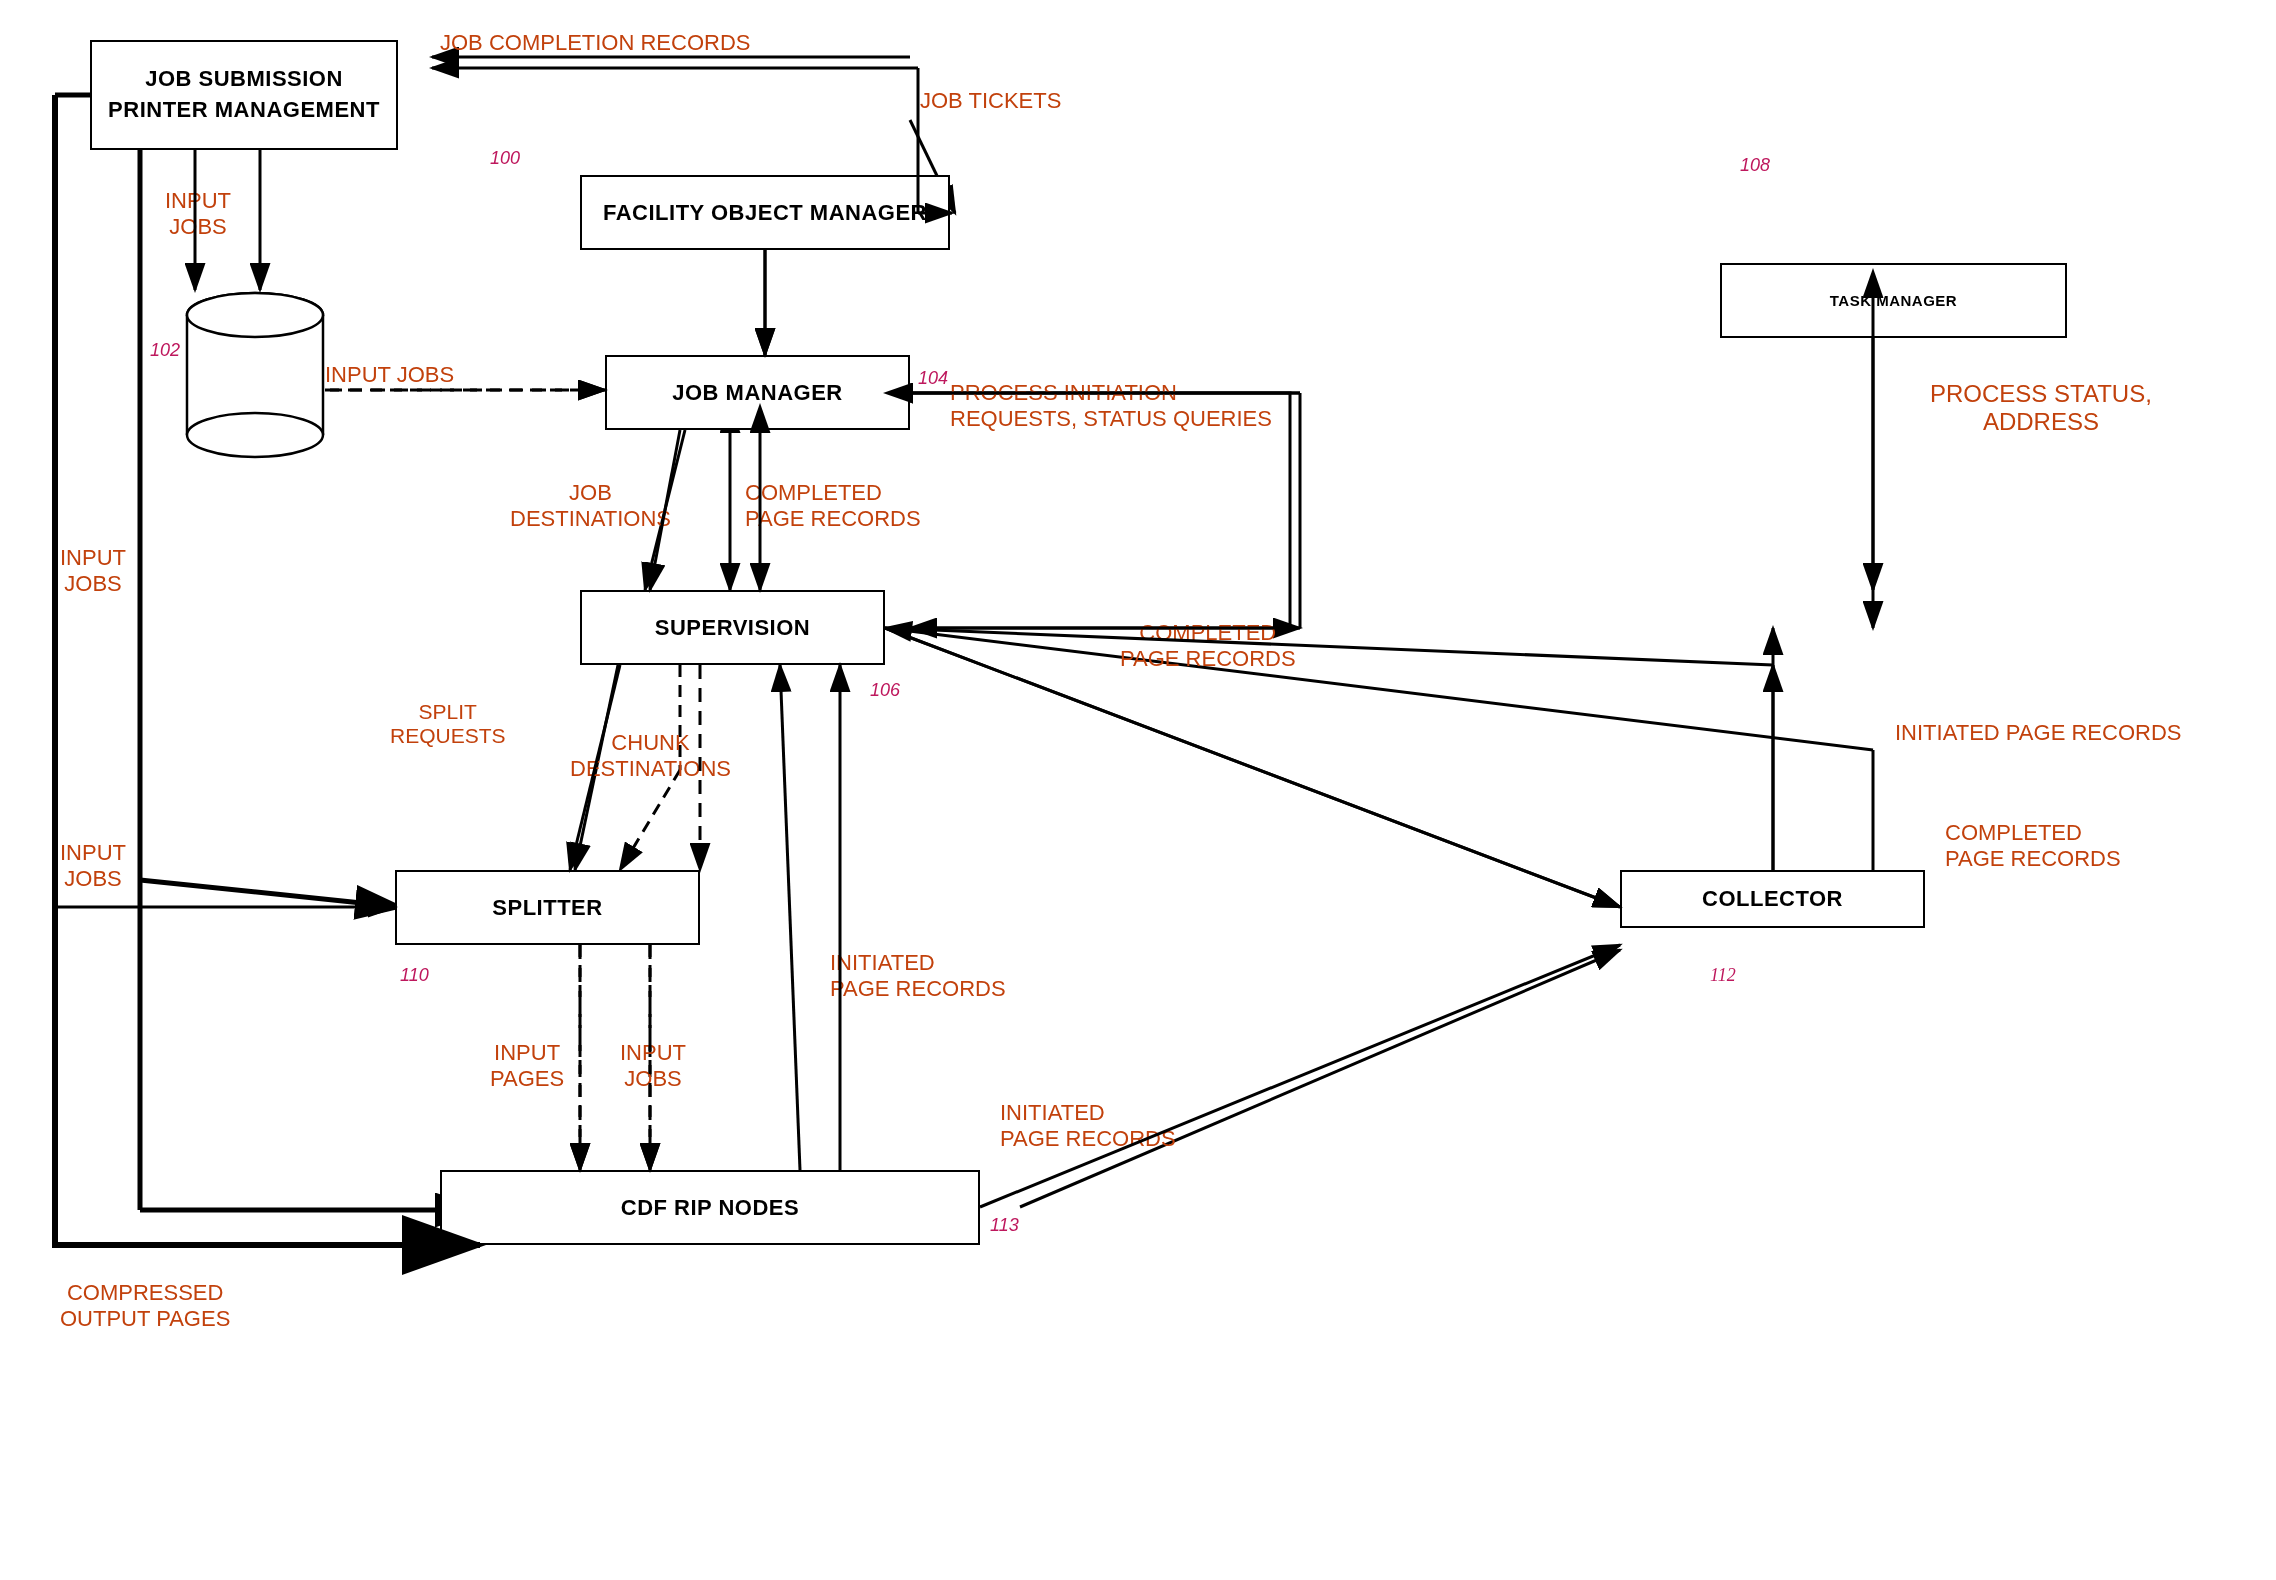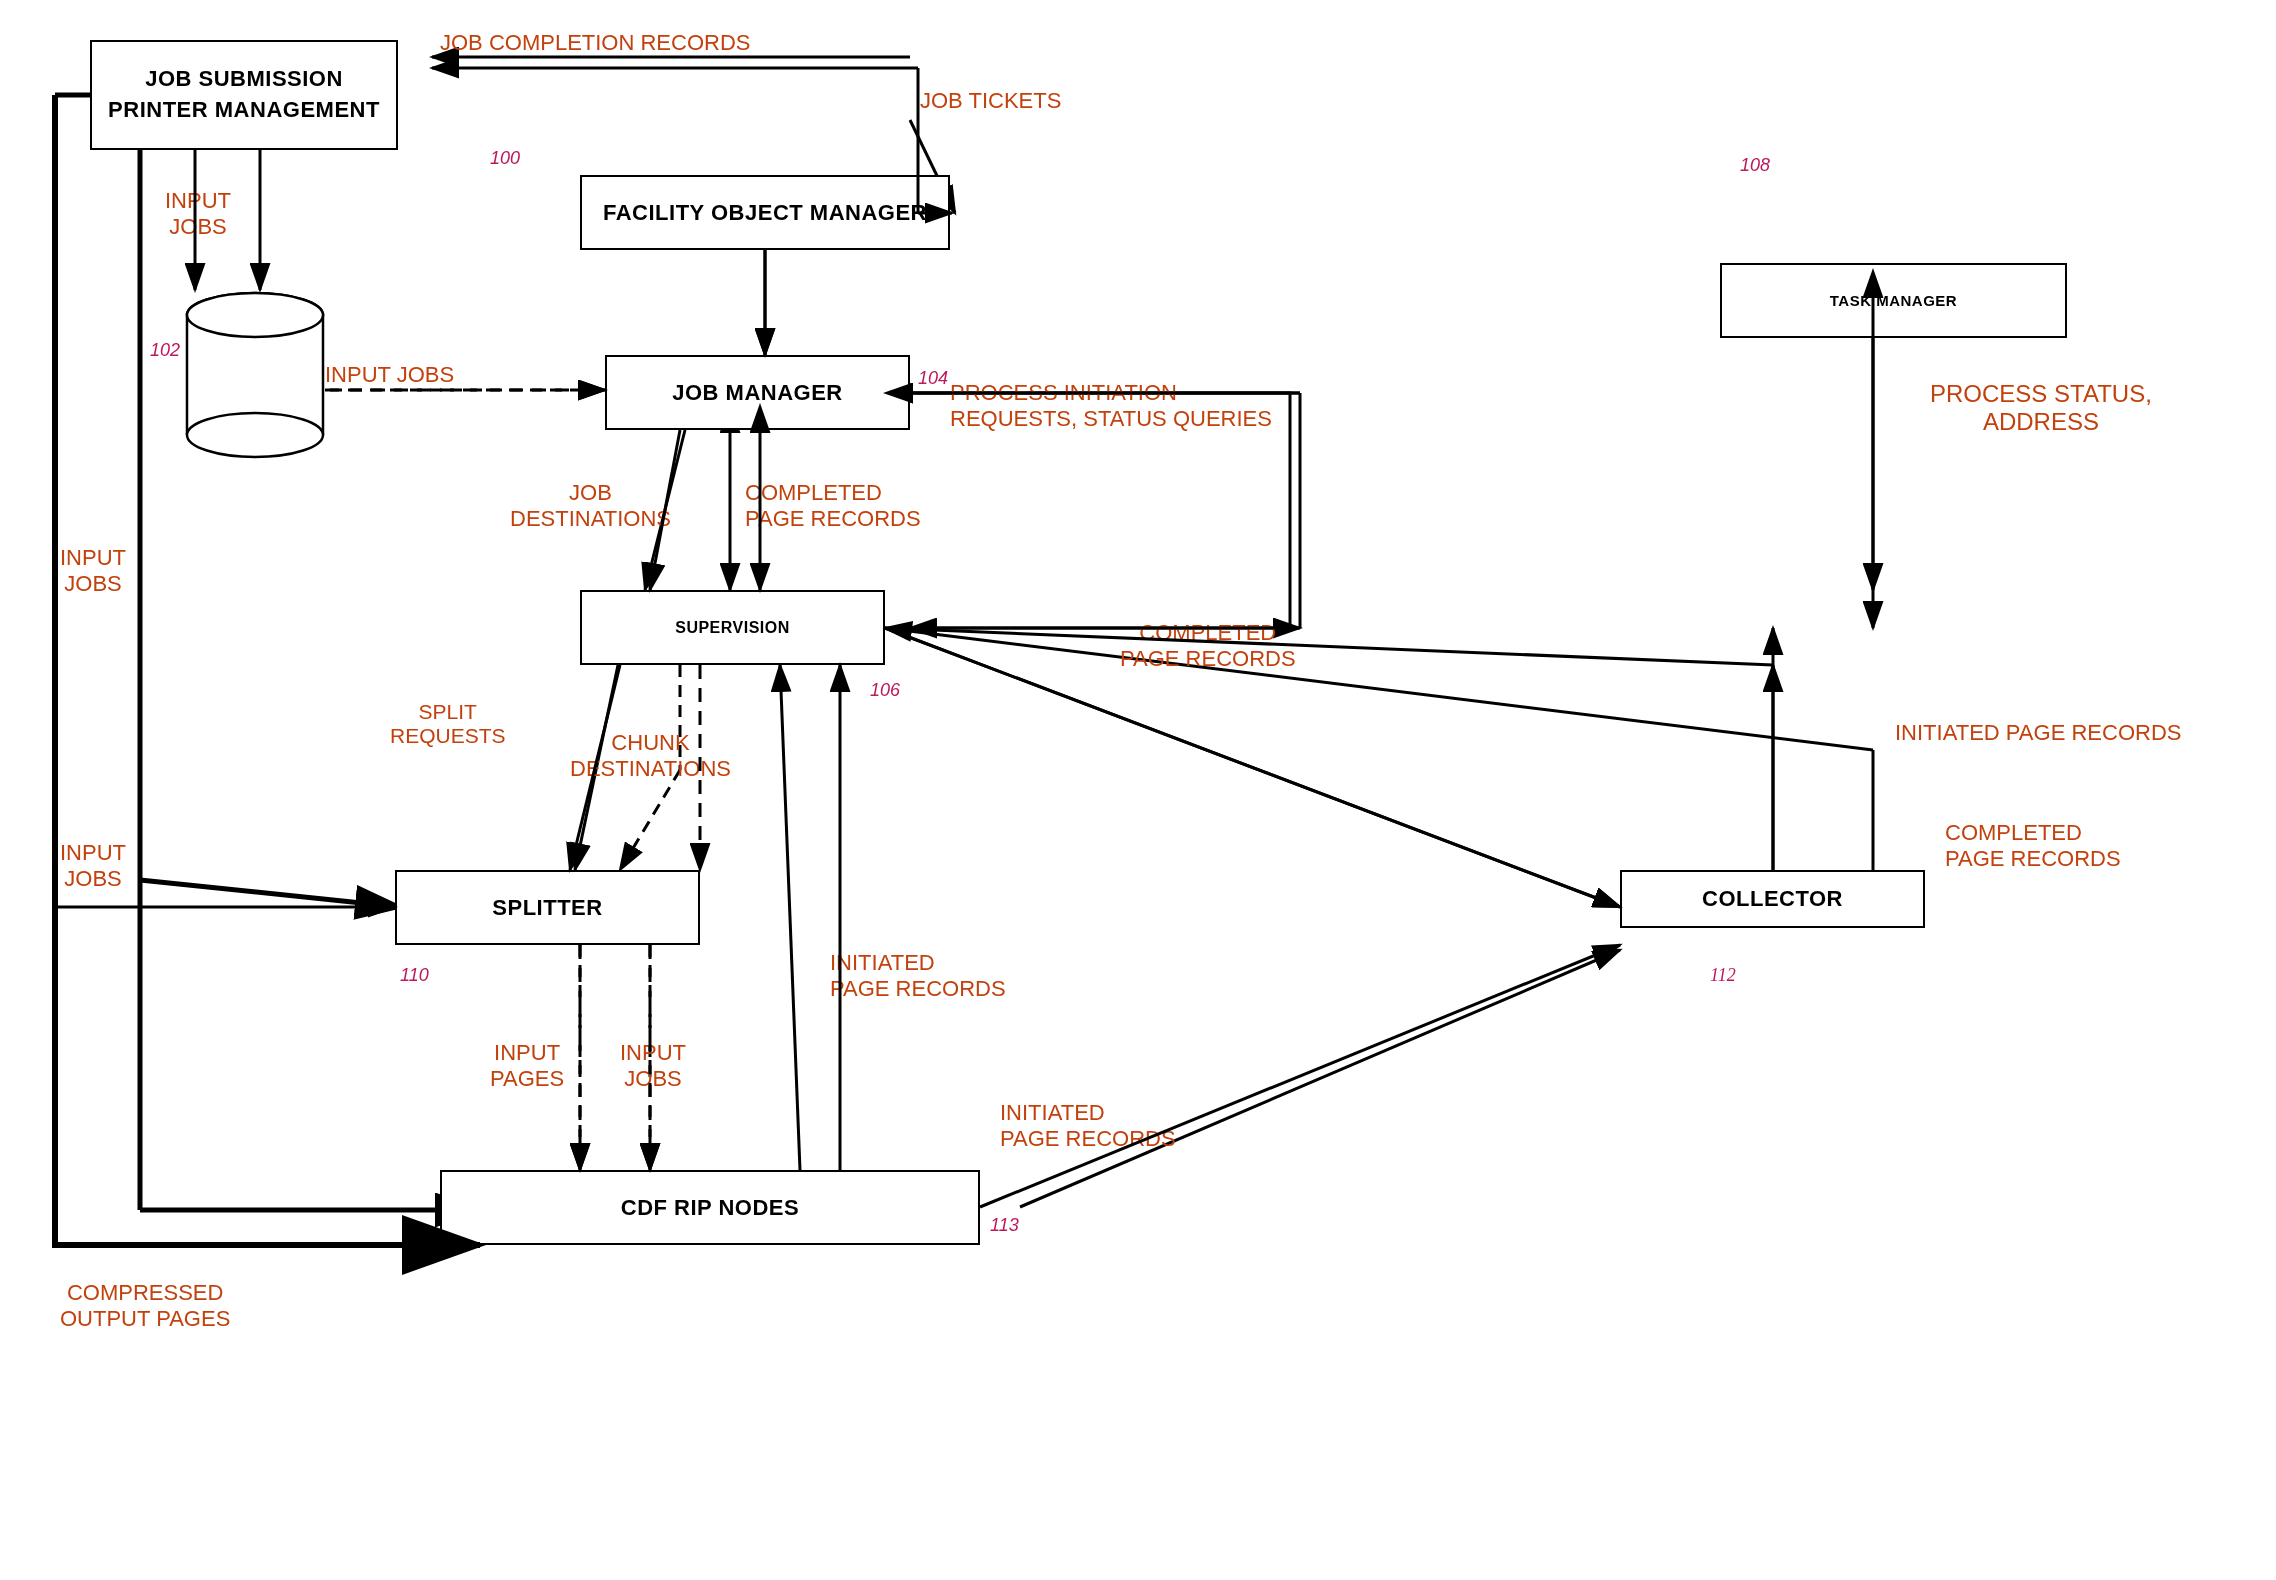--- a/index.html
+++ b/index.html
@@ -149,21 +149,21 @@
   </div>
 
   <div class="box" style="left:605px; top:355px; width:305px; height:75px; font-size:22px;">
     <span>JOB MANAGER</span>
   </div>
 
   <div class="box" style="left:1720px; top:220px; width:347px; height:75px; font-size:15px;margin-top:43px;">
     <span>TASK MANAGER</span>
   </div>
 
-  <div class="box" style="left:580px; top:590px; width:305px; height:75px; font-size:16px;">
+  <div class="box" style="left:580px; top:590px; width:305px; height:75px; font-size:22px;">
     <span>SUPERVISION</span>
   </div>
 
   <div class="box" style="left:395px; top:870px; width:305px; height:75px; font-size:22px;">
     <span>SPLITTER</span>
   </div>
 
   <div class="box" style="left:440px; top:1170px; width:540px; height:75px; font-size:22px;">
     <span>CDF RIP NODES</span>
   </div>

